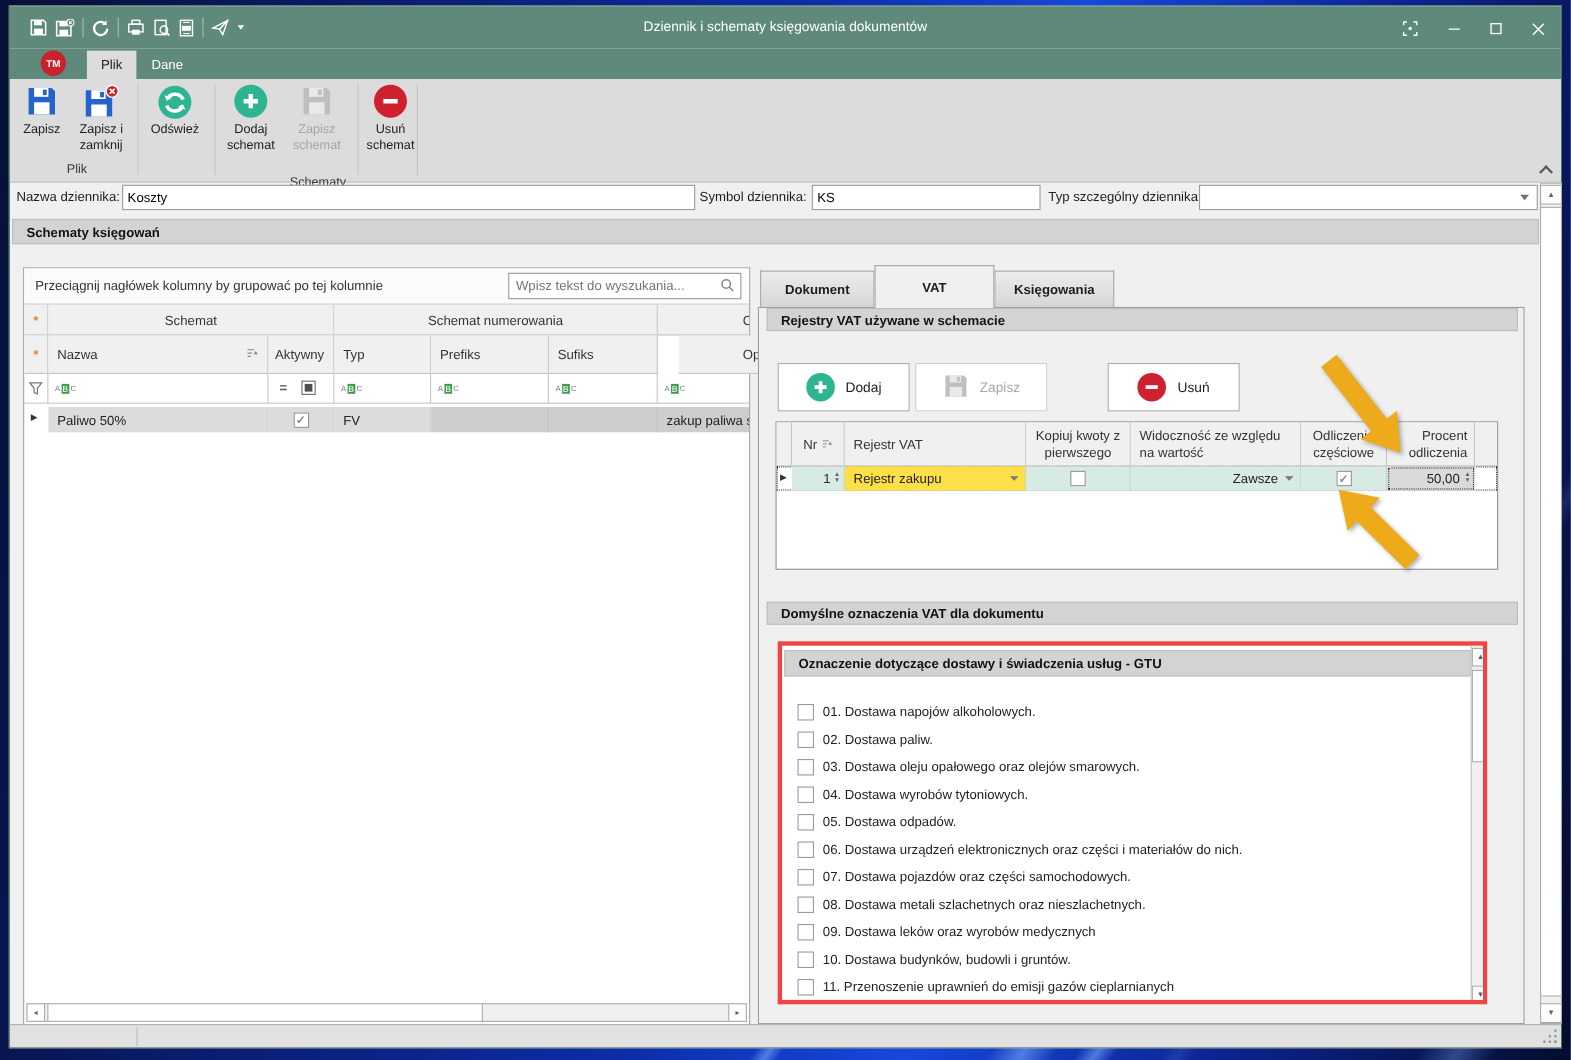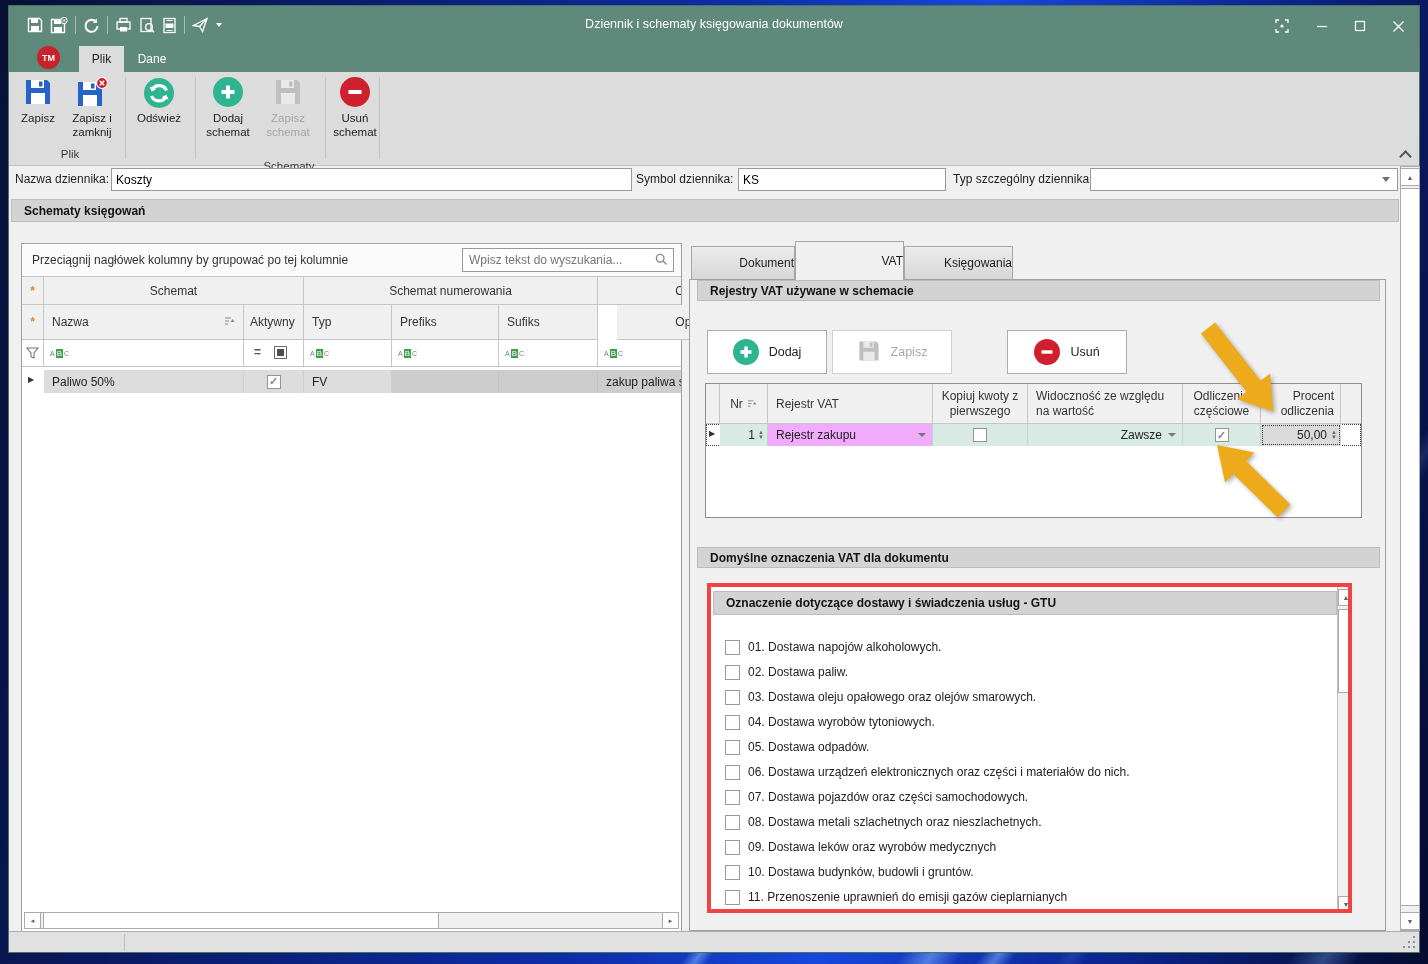--- a/index.html
+++ b/index.html
@@ -64,21 +64,21 @@
 
   
   .actbtn { position:absolute; height:44px; background:#fff; border:1px solid #adadad; display:flex; align-items:center; justify-content:center; gap:10px; font-size:12.5px; color:#1d1d1d; }
   .actbtn.disabled { color:#a8a8a8; border-color:#cfcfcf; }
 
   .statusbar { position:absolute; left:0; bottom:0; width:100%; height:21px; background:#e1e1e1; border-top:1px solid #adadad; }
   .grip span { position:absolute; width:2px; height:2px; background:#8f8f8f; }
 
   .gtu-item { position:absolute; left:0; width:600px; height:20px; display:flex; align-items:center; gap:8px; }
   .gtu-cb { width:15px; height:15px; border:1px solid #9a9a9a; background:#fff; margin-left:14px; flex:none; }
-  .tab2 { position:absolute; display:flex; align-items:center; justify-content:flex-end; font-weight:normal; font-size:12px; color:#1d1d1d; }
+  .tab2 { position:absolute; display:flex; align-items:center; justify-content:center; font-weight:bold; font-size:12px; color:#1d1d1d; }
 </style>
 </head>
 <body>
 
 <div class="streak" style="left:690px; top:930px; width:26px; height:40px;"></div>
 <div class="streak" style="left:905px; top:930px; width:60px; height:40px;"></div>
 <div class="streak" style="left:985px; top:930px; width:34px; height:40px;"></div>
 <div class="streak" style="left:1295px; top:930px; width:70px; height:40px; opacity:.6;"></div>
 <div class="streak" style="left:1390px; top:0px; width:30px; height:964px; opacity:.25;"></div>
 
@@ -423,21 +423,21 @@
 
       <div class="abs" style="left:0; top:40px; width:655px; height:22px; outline:1px dotted #3c3c3c; outline-offset:-1px;">
         <span class="abs" style="left:3px; top:5px; font-size:8px; color:#333;">▶</span>
         <span class="abs" style="left:14px; top:0; width:48px; height:22px; background:#d8eae4; border-right:1px solid #c0d4cc; display:flex; align-items:center; justify-content:flex-end; padding-right:3px; gap:3px;">
             <span>1</span>
             <span class="spin">
               <span>▲</span>
               <span>▼</span>
             </span>
           </span>
-        <span class="abs" style="left:62px; top:0; width:165px; height:22px; background:#f0abfc; border-right:1px solid #c0d4cc; display:flex; align-items:center; padding:0 6px 0 8px;">
+        <span class="abs" style="left:62px; top:0; width:165px; height:22px; background:#fde047; border-right:1px solid #c0d4cc; display:flex; align-items:center; padding:0 6px 0 8px;">
             <span>Rejestr zakupu</span>
             <span class="ddown" style="margin-left:auto;"></span>
           </span>
         <span class="abs" style="left:227px; top:0; width:95px; height:22px; background:#d8eae4; border-right:1px solid #c0d4cc; display:flex; align-items:center; justify-content:center;">
             <span class="cb"></span>
           </span>
         <span class="abs" style="left:322px; top:0; width:155px; height:22px; background:#d8eae4; border-right:1px solid #c0d4cc; display:flex; align-items:center; justify-content:flex-end; gap:6px; padding-right:6px;">
             <span>Zawsze</span>
             <span class="ddown"></span>
           </span>

